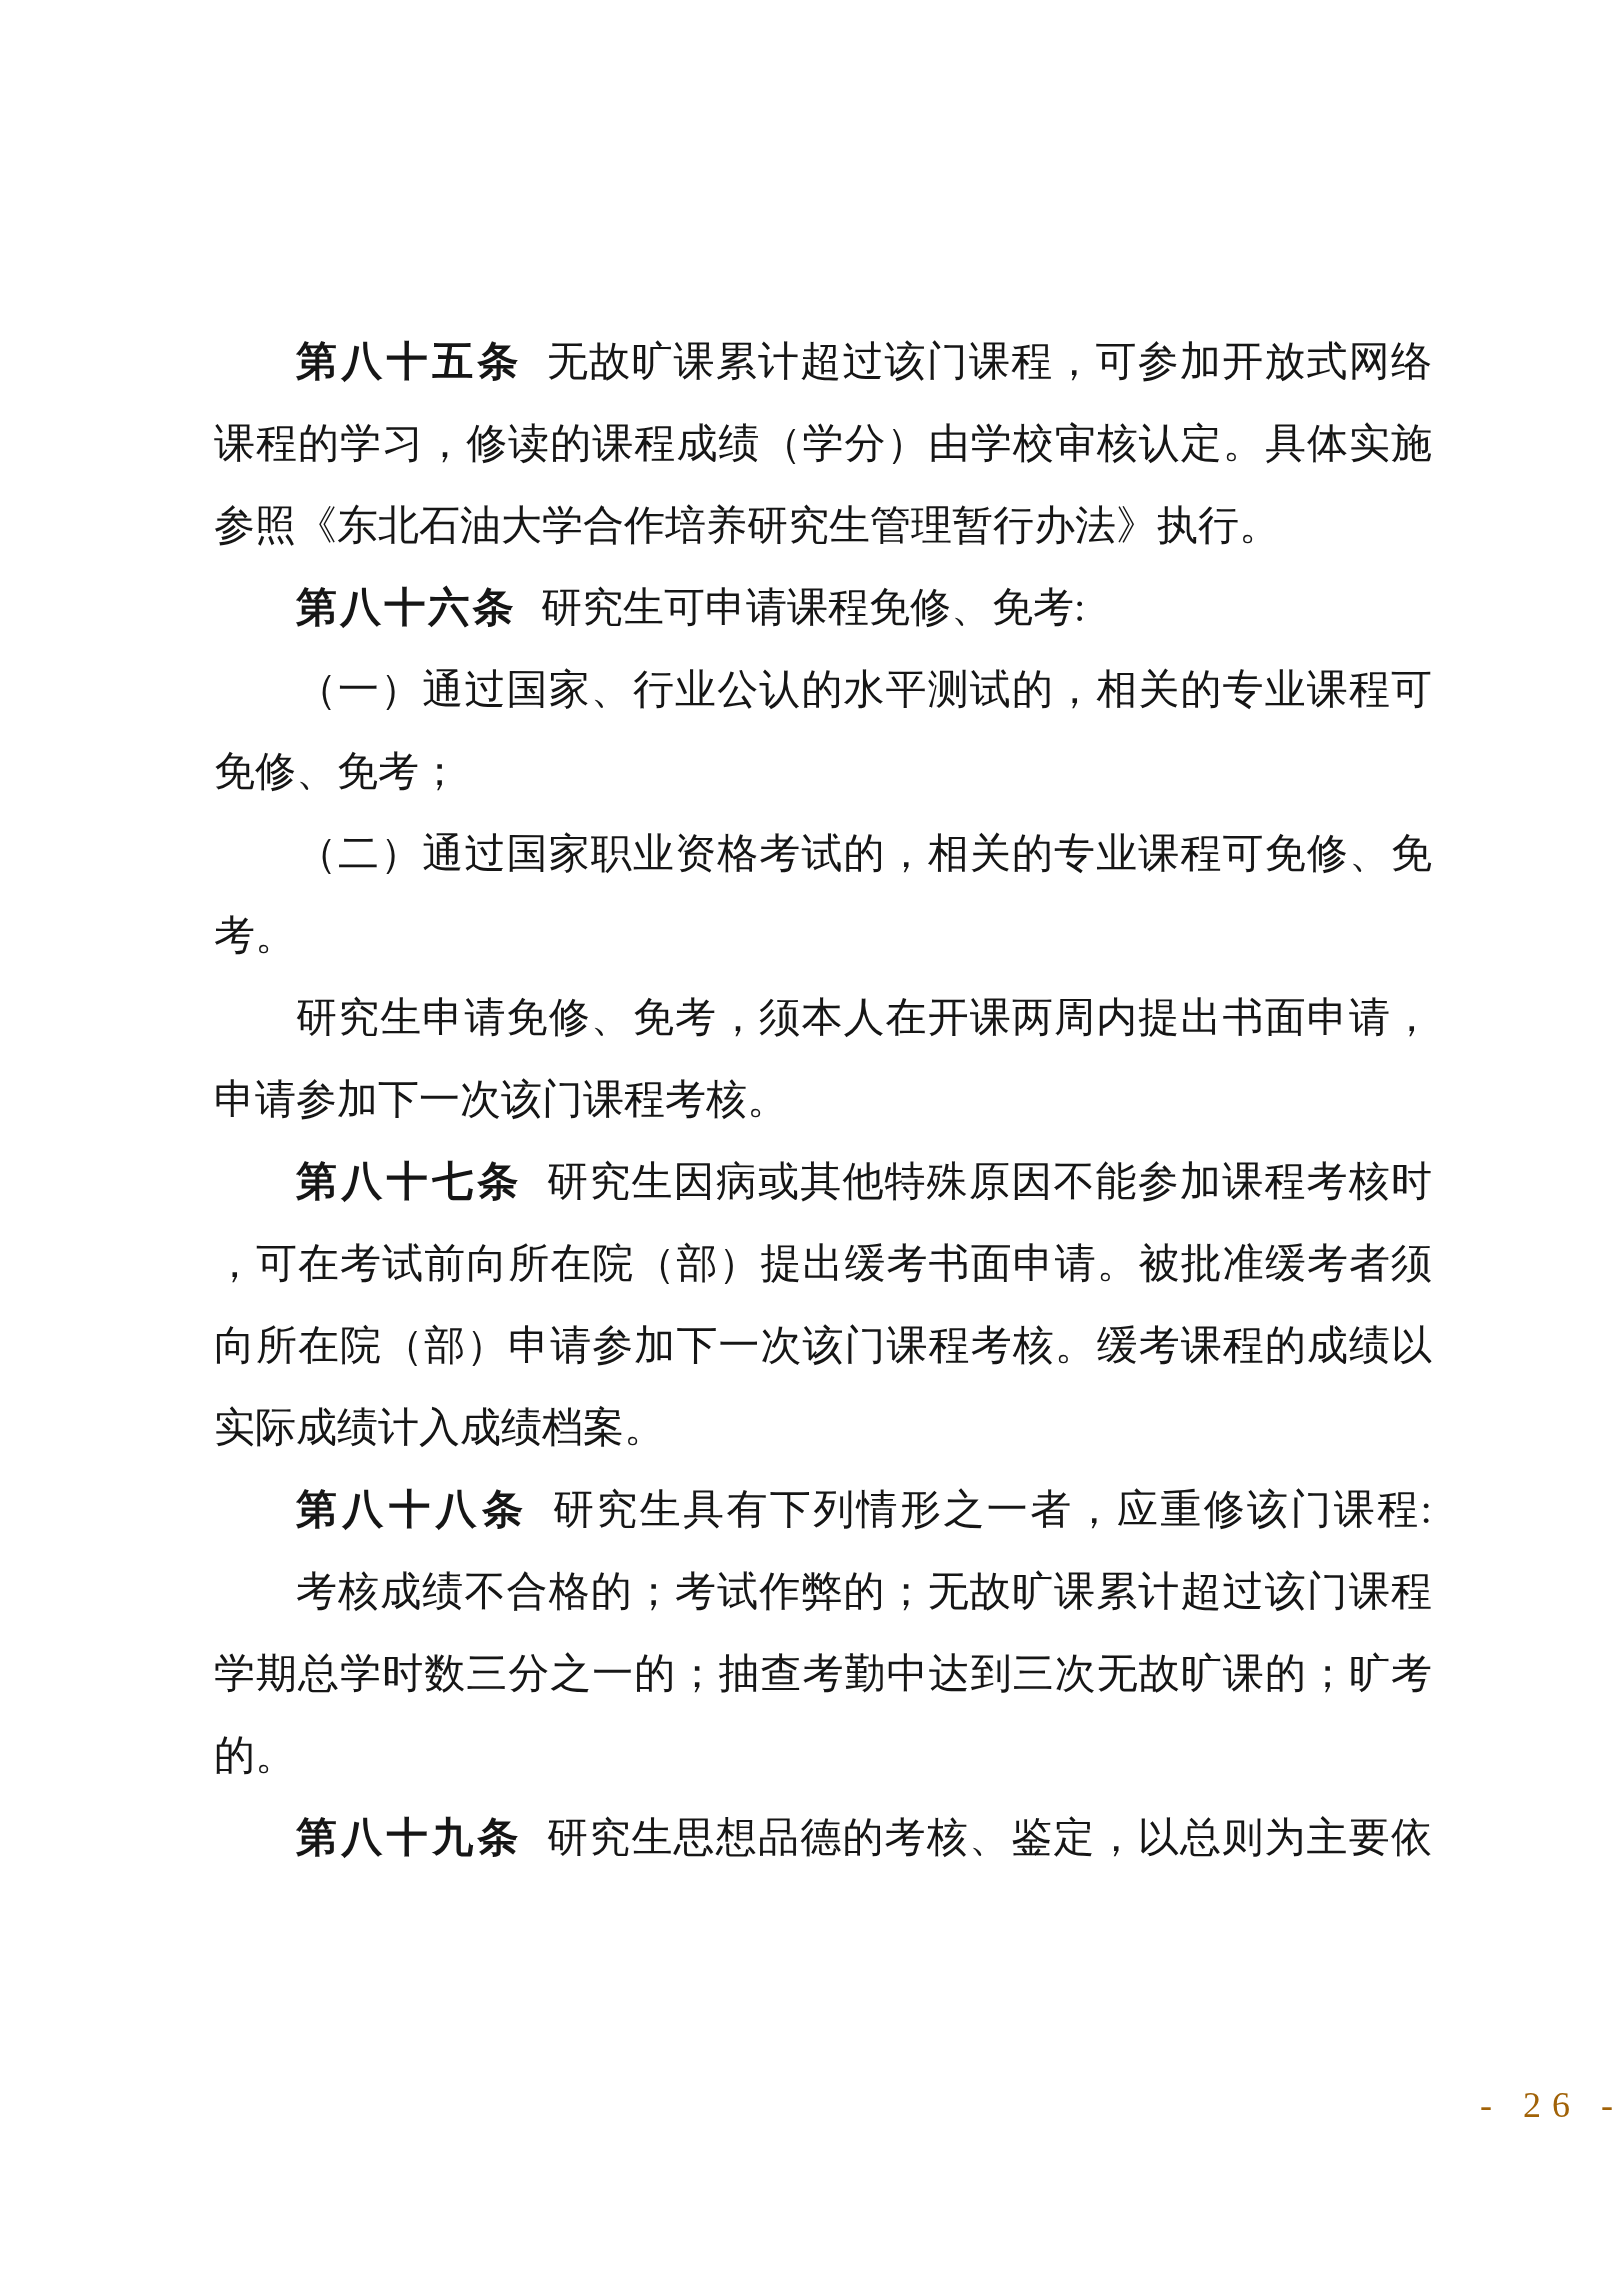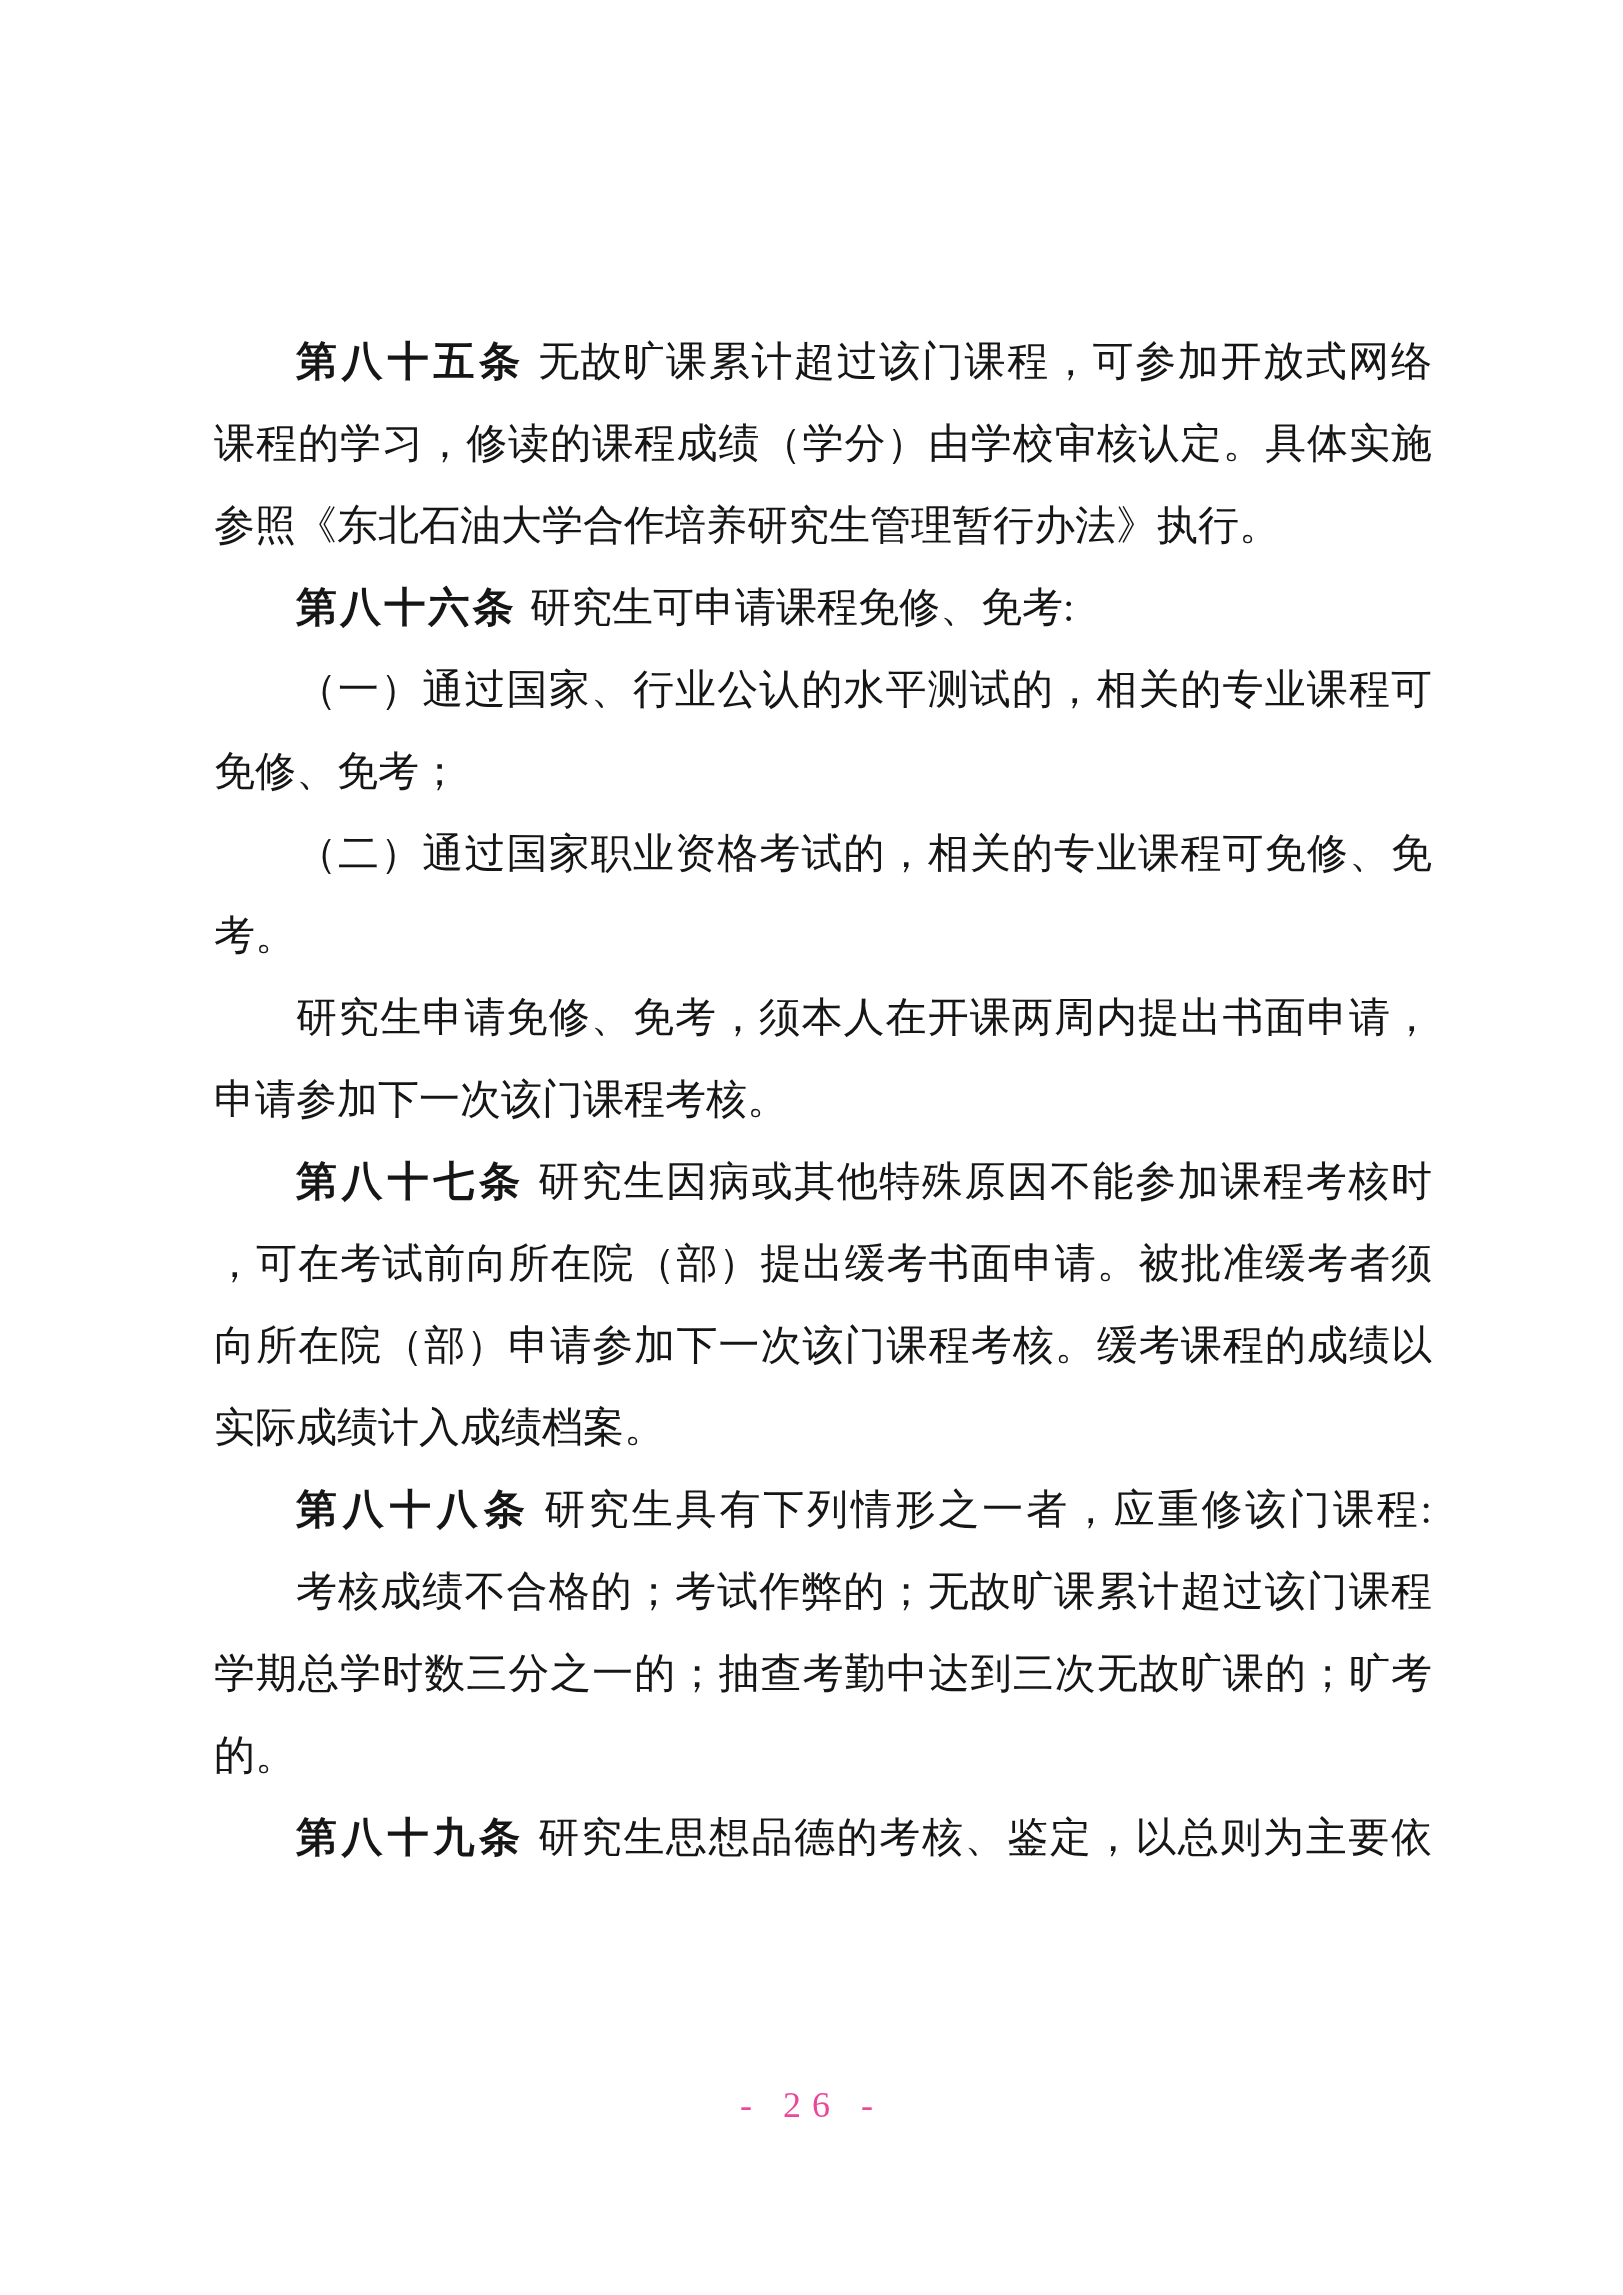--- a/index.html
+++ b/index.html
@@ -37,31 +37,31 @@
     text-align: left;
     text-align-last: left;
   }
   .line.indent {
     text-indent: 82px;
   }
   .head {
     font-weight: bold;
     font-family: "Liberation Sans", "DejaVu Sans", sans-serif;
     letter-spacing: 3.2px;
-    margin-right: 13px;
+    margin-right: 24px;
   }
   .footer {
     position: absolute;
     left: 0;
     top: 2084px;
     width: 100%;
-    text-align: center;
+    text-align: right;
     font-size: 36px;
     letter-spacing: 11px;
-    color: #ec4899;
+    color: #a16207;
   }
 </style>
 </head>
 <body>
 
 <div class="page">
 
   <div class="text-block">
 
     <div class="line full indent">

